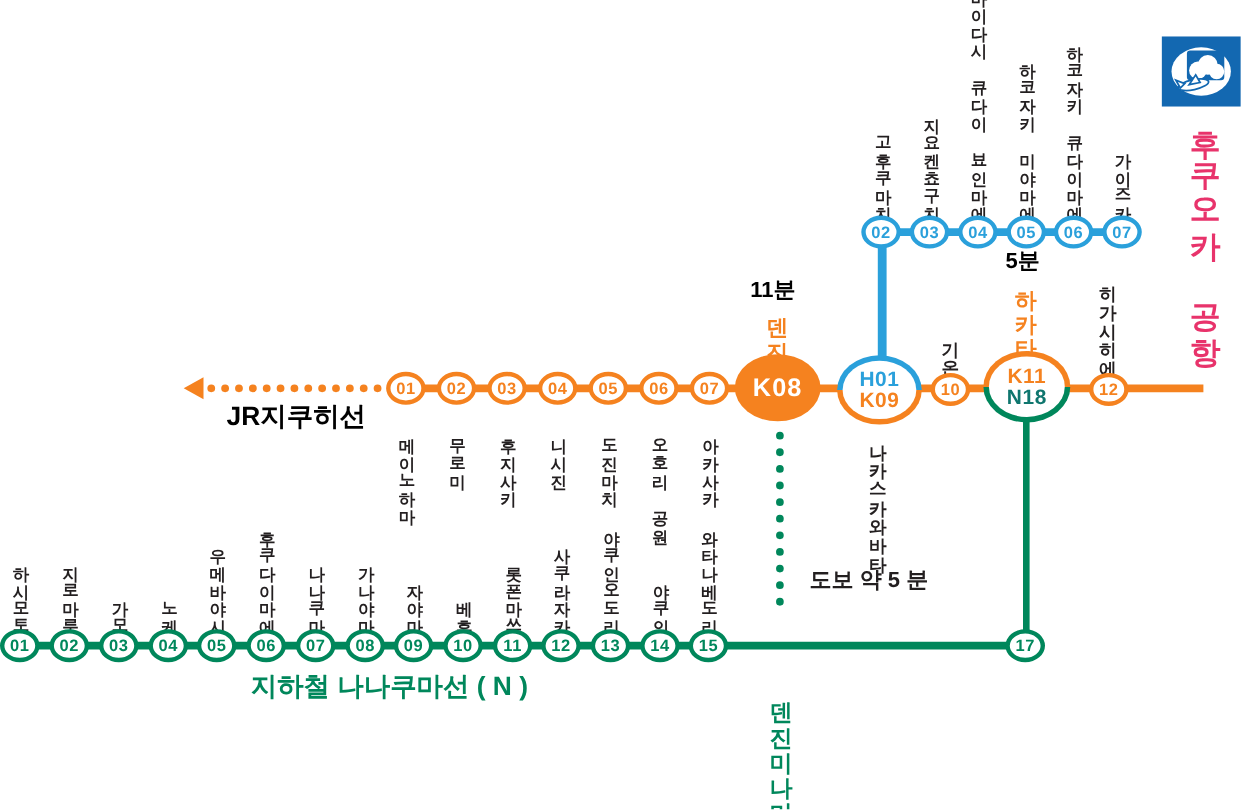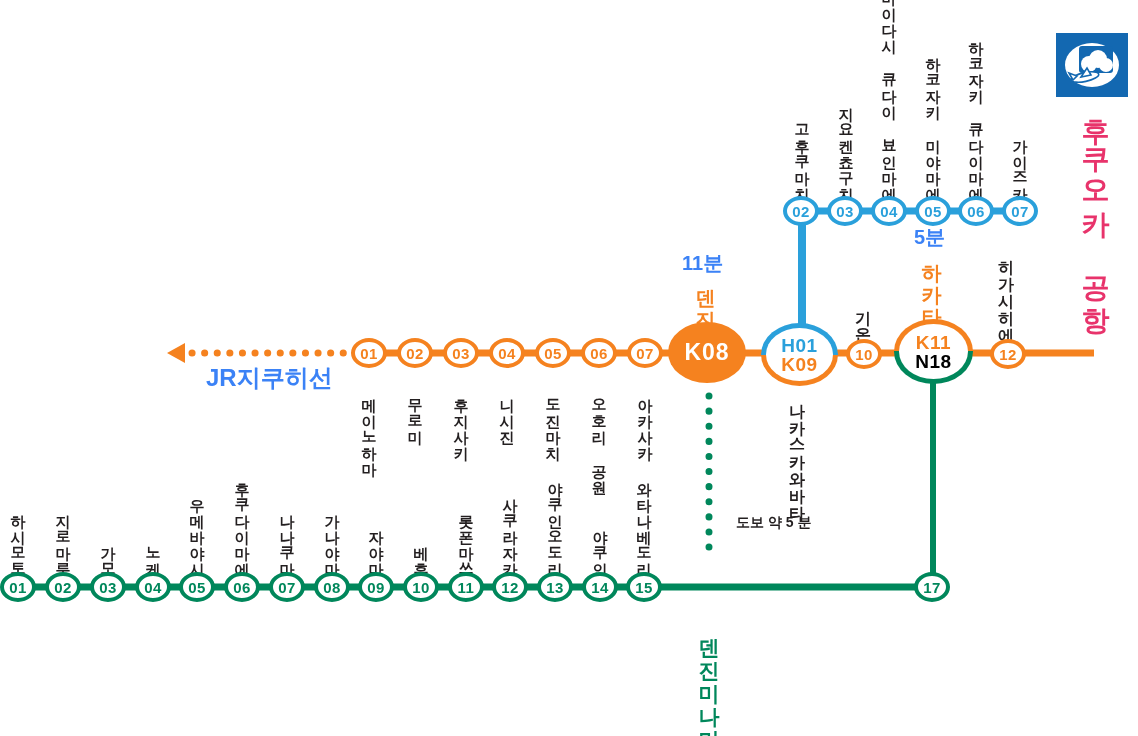--- a/index.html
+++ b/index.html
@@ -16,30 +16,30 @@
   
   .hub{position:absolute;border-radius:50%;display:flex;align-items:center;justify-content:center;
        color:#fff;font-weight:bold;font-size:23px;z-index:2;letter-spacing:1px;}
   
   .hub2{position:absolute;border-radius:50%;display:flex;align-items:center;justify-content:center;z-index:2;}
   .hub2 .inner{background:#fff;width:calc(100% - 10px);height:calc(100% - 10px);border-radius:50%;
        display:flex;flex-direction:column;align-items:center;justify-content:center;
        font-weight:bold;font-size:19px;line-height:19px;letter-spacing:0.5px;}
   .grad-bo{background:linear-gradient(to bottom,#2AA0DB 50%,#F5821F 50%);}
   .grad-og{background:linear-gradient(to bottom,#F5821F 50%,#00875B 50%);}
-  .t-blue{color:#2AA0DB;} .t-orange{color:#F5821F;} .t-green{color:#000000;}
+  .t-blue{color:#2AA0DB;} .t-orange{color:#F5821F;} .t-green{color:#0f766e;}
   
   .vl{position:absolute;writing-mode:vertical-rl;text-orientation:upright;font-weight:bold;
       font-size:15px;letter-spacing:1px;line-height:20px;color:#231F20;white-space:pre;z-index:1;}
   .vl.big-orange{font-size:20px;line-height:24px;color:#F5821F;letter-spacing:2px;}
   .vl.big-green{font-size:21px;line-height:26px;color:#00875B;letter-spacing:2px;}
   .vl.airport{font-size:28px;line-height:34px;color:#E8336B;letter-spacing:3px;}
   
   .hl{position:absolute;font-weight:bold;font-size:24px;white-space:nowrap;z-index:1;}
-  .hl.orange{color:#3b82f6;} .hl.blue{color:#2AA0DB;} .hl.green{color:#00875B;}
+  .hl.orange{color:#000000;} .hl.blue{color:#2AA0DB;} .hl.green{color:#00875B;}
   .hl.black{color:#231F20;}
   .hl.small{font-size:20px;}
   .logo{position:absolute;left:1056px;top:33px;z-index:2;}
 </style>
 </head>
 <body>
 
 <div id="map">
 
   <svg class="lines" width="1138" height="736" viewBox="0 0 1138 736">
@@ -66,22 +66,23 @@
       <circle cx="50" cy="32" r="7" fill="#fff"></circle>
       <g>
         <ellipse cx="29" cy="44" rx="14" ry="4.5" fill="#fff" stroke="#1368B1" stroke-width="1.6" transform="rotate(-12 29 44)"></ellipse>
         <polygon points="25,44 31,35 35,42" fill="#fff" stroke="#1368B1" stroke-width="1.6"></polygon>
         <polygon points="17,47 13,40 21,43" fill="#fff" stroke="#1368B1" stroke-width="1.6"></polygon>
       </g>
     </svg>
   </div>
   <div class="vl airport" style="left:1078px;top:98px;">후쿠오카 공항</div>
 
+  <div class="hl green" style="left:228px;top:608px;">지하철 나나쿠마선 ( N )</div>
   <div class="hl orange" style="left:206px;top:362px;">JR지쿠히선</div>
-  <div class="hl black" style="left:736px;top:514px;font-size:14px;">도보 약 5 분</div>
+  <div class="hl black" style="left:736px;top:514px;font-size:20px;">도보 약 5 분</div>
 
   <div class="st blue" style="left:783px;top:196px;">02</div>
   <div class="st blue" style="left:827px;top:196px;">03</div>
   <div class="st blue" style="left:871px;top:196px;">04</div>
   <div class="st blue" style="left:915px;top:196px;">05</div>
   <div class="st blue" style="left:958px;top:196px;">06</div>
   <div class="st blue" style="left:1002px;top:196px;">07</div>
 
   <div class="vl" style="left:792px;bottom:543px;">고후쿠마치</div>
   <div class="vl" style="left:836px;bottom:543px;">지요켄쵸구치</div>

